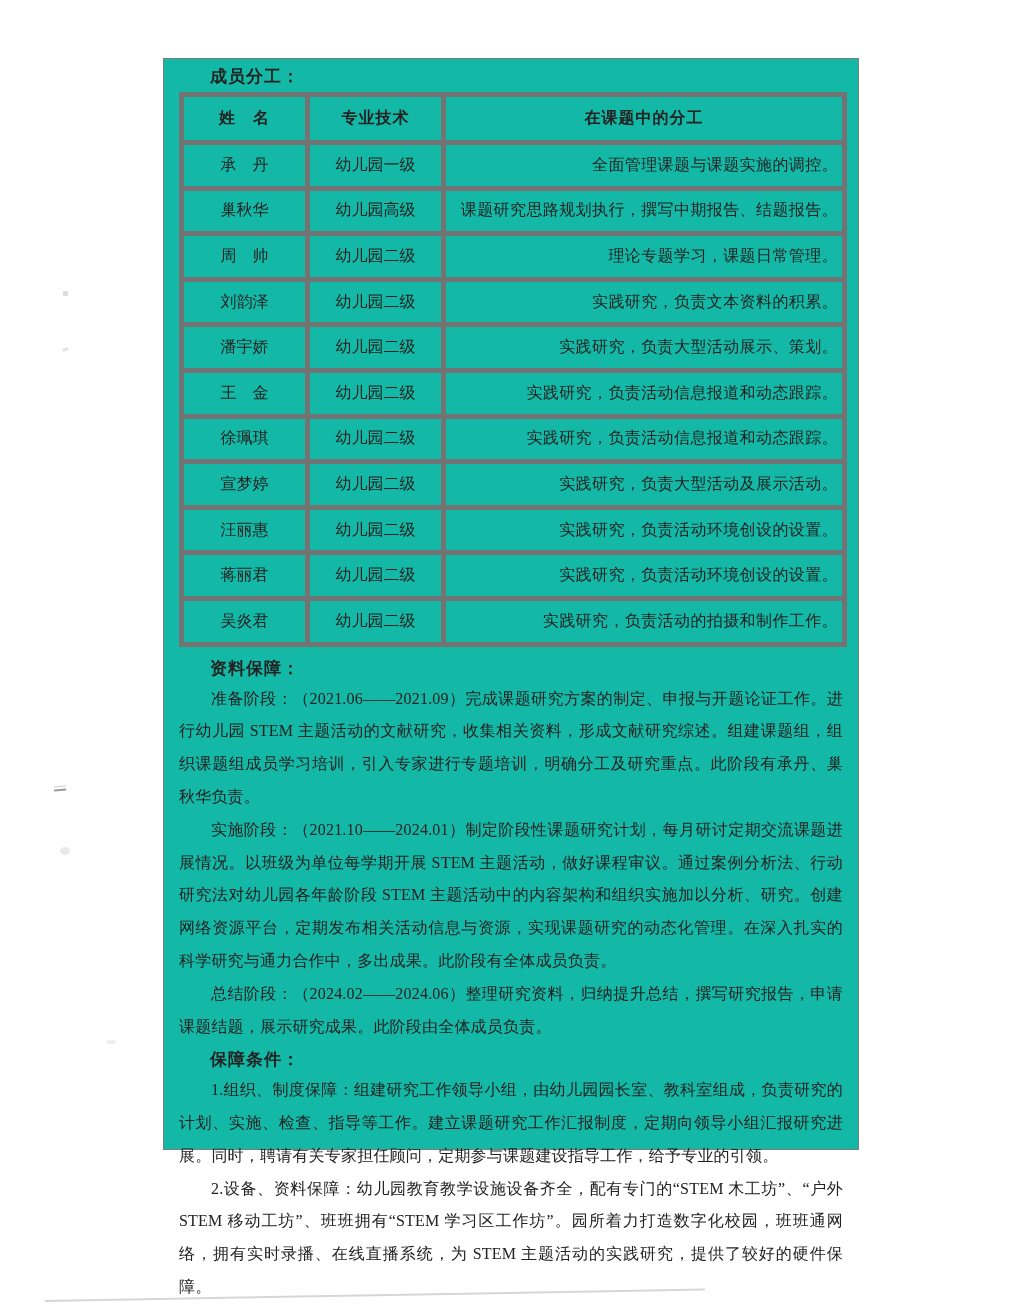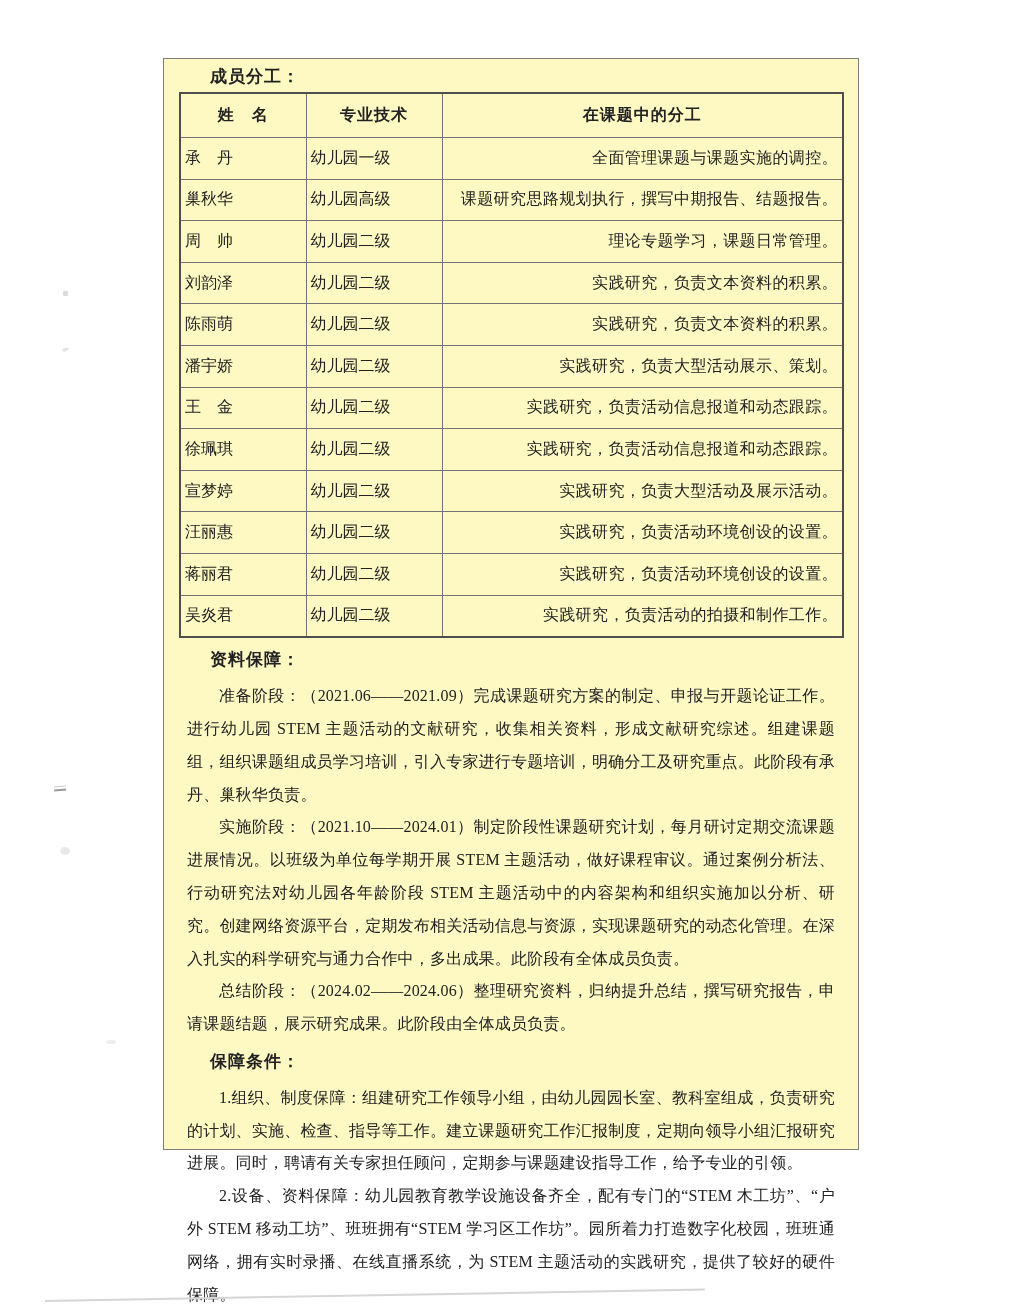--- a/index.html
+++ b/index.html
@@ -16,21 +16,21 @@
     color: #222222;
   }
   .page-frame {
     position: absolute;
     left: 163px;
     top: 58px;
     width: 696px;
     height: 1092px;
     border: 1px solid #7d7d7d;
     box-sizing: border-box;
-    background: #fef9c3;
+    background: #14b8a6;
     padding: 5px 15px 0 15px;
   }
   .section-heading {
     font-weight: bold;
     font-size: 17px;
     line-height: 25px;
     margin: 0 0 3px 31px;
     letter-spacing: 1px;
   }
   .heading-progress { margin-top: 9px; margin-bottom: 2px; }
@@ -38,47 +38,47 @@
 
   table.members-table {
     border-collapse: collapse;
     table-layout: fixed;
     width: 663px;
     border: 2px solid #4e4e4e;
     font-size: 16px;
   }
   table.members-table th,
   table.members-table td {
-    border: 1px solid #737373;
+    border: 5px solid #737373;
     padding: 4px;
     font-weight: normal;
     overflow: hidden;
     white-space: nowrap;
   }
   table.members-table thead th {
     height: 35px;
     font-weight: bold;
     text-align: center;
     letter-spacing: 1px;
   }
   table.members-table tbody td {
     height: 32.6px;
   }
-  td.cell-name, td.cell-title { }
+  td.cell-name, td.cell-title { text-align: center; }
   td.cell-duty { text-align: right; padding-left: 10px; letter-spacing: 0.4px; }
 
   .para {
     font-size: 16px;
     line-height: 32.8px;
     text-align: justify;
     text-indent: 2em;
     margin: 0;
     letter-spacing: 0.2px;
   }
-  .para-block { margin: 8px; }
+  .para-block { margin: 0; }
 
   
   .artifact { position: absolute; pointer-events: none; }
   .speck-1 { left: 63px; top: 291px; width: 5px; height: 5px; background: #dcdcdc; border-radius: 1px; }
   .speck-2 { left: 62px; top: 348px; width: 7px; height: 3px; background: #e3e3e3; border-radius: 50%; transform: rotate(-20deg); }
   .mark-equals { left: 54px; top: 786px; width: 12px; height: 2px; border-top: 1px solid #c9c9c9; border-bottom: 2px solid #9a9a9a; transform: rotate(-4deg); }
   .smudge-1 { left: 60px; top: 847px; width: 10px; height: 8px; background: #e9e9e9; border-radius: 50%; }
   .smudge-2 { left: 106px; top: 1040px; width: 10px; height: 4px; background: #ededed; border-radius: 50%; }
   .bottom-line {
     left: 45px; top: 1300px; width: 660px; height: 0;
@@ -118,25 +118,20 @@
         <td class="cell-title">幼儿园高级</td>
         <td class="cell-duty">课题研究思路规划执行，撰写中期报告、结题报告。</td>
       </tr>
       <tr>
         <td class="cell-name">周　帅</td>
         <td class="cell-title">幼儿园二级</td>
         <td class="cell-duty">理论专题学习，课题日常管理。</td>
       </tr>
       <tr>
         <td class="cell-name">刘韵泽</td>
-        <td class="cell-title">幼儿园二级</td>
-        <td class="cell-duty">实践研究，负责文本资料的积累。</td>
-      </tr>
-      <tr>
-        <td class="cell-name">陈雨萌</td>
         <td class="cell-title">幼儿园二级</td>
         <td class="cell-duty">实践研究，负责文本资料的积累。</td>
       </tr>
       <tr>
         <td class="cell-name">潘宇娇</td>
         <td class="cell-title">幼儿园二级</td>
         <td class="cell-duty">实践研究，负责大型活动展示、策划。</td>
       </tr>
       <tr>
         <td class="cell-name">王　金</td>

